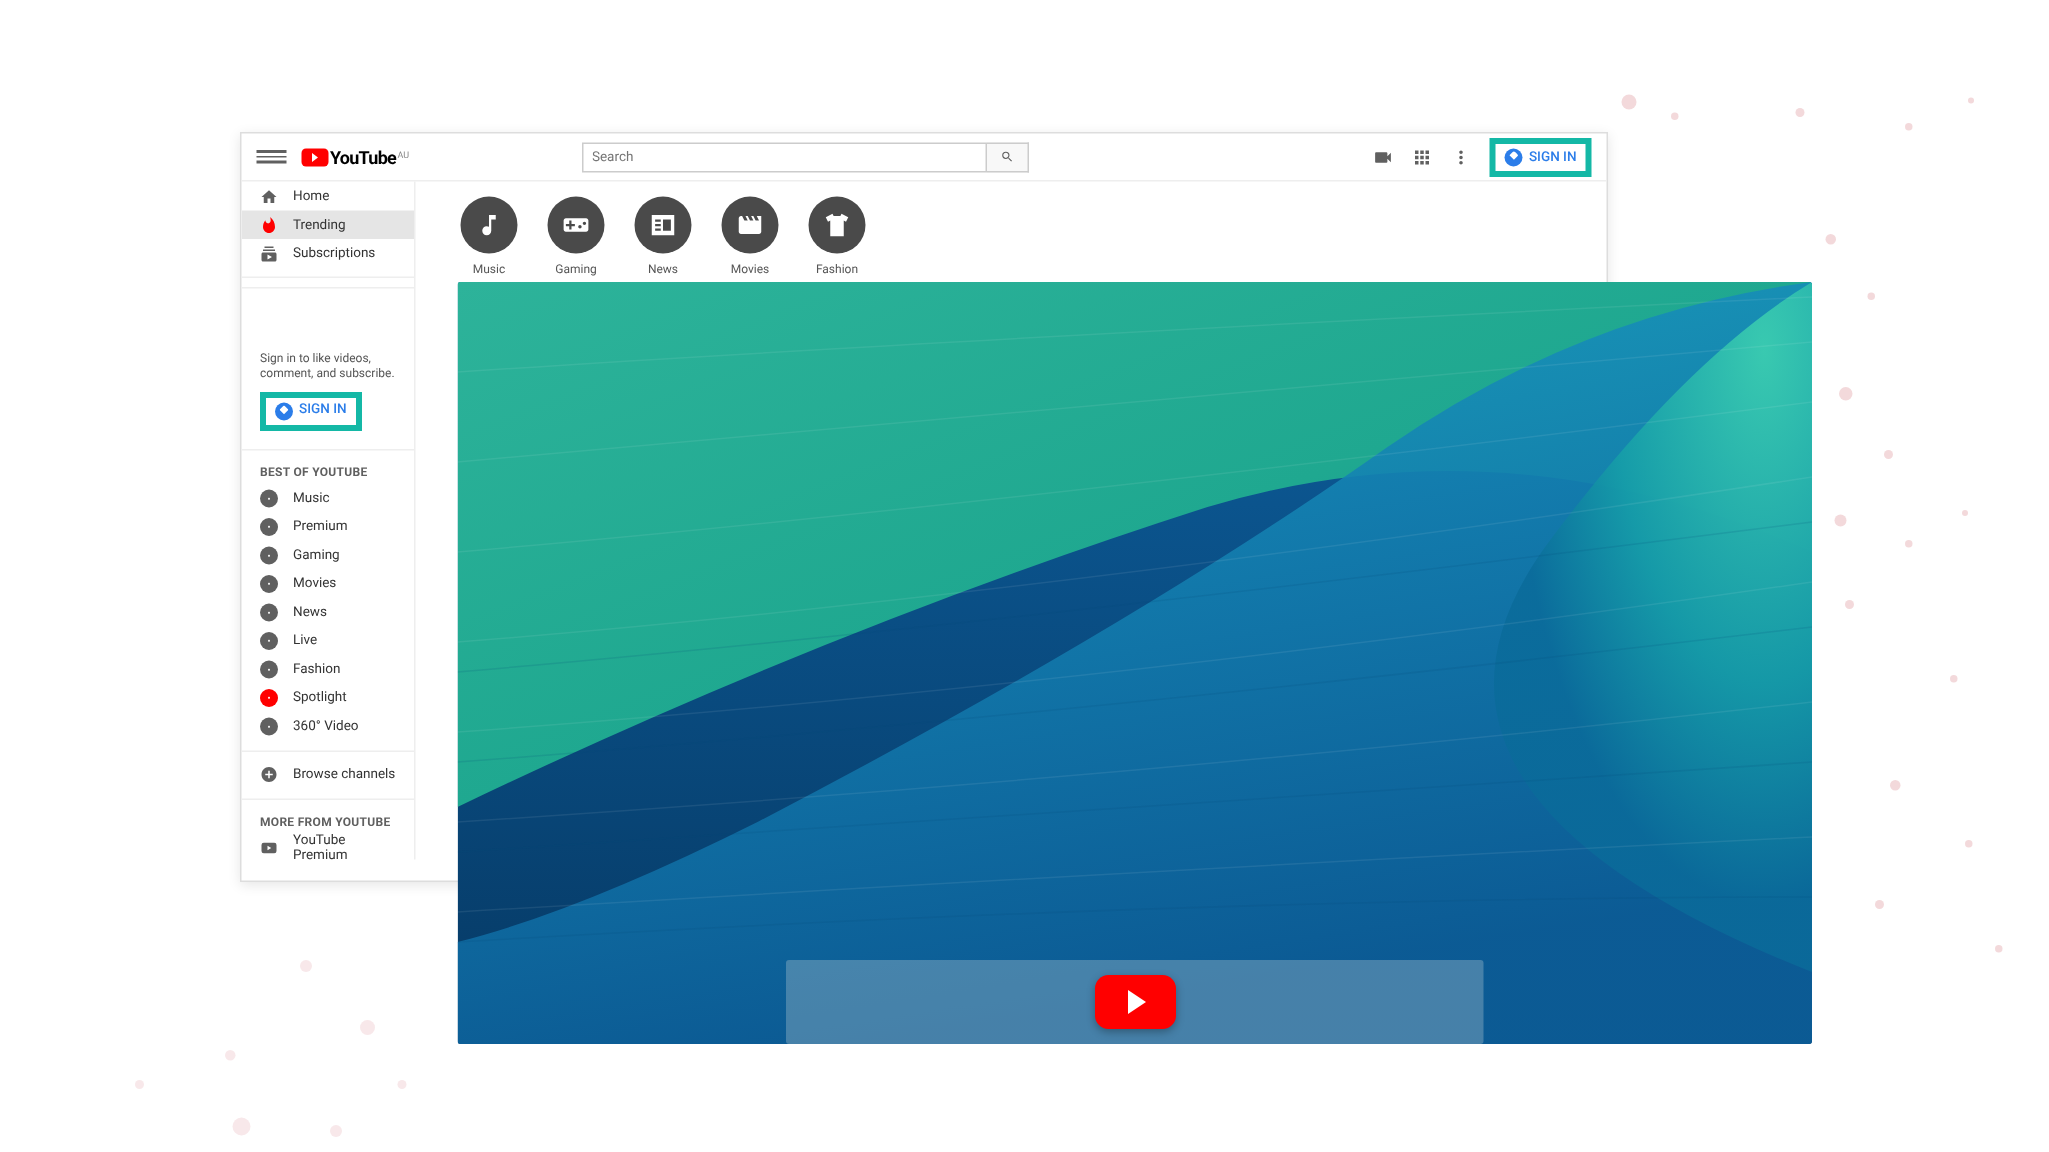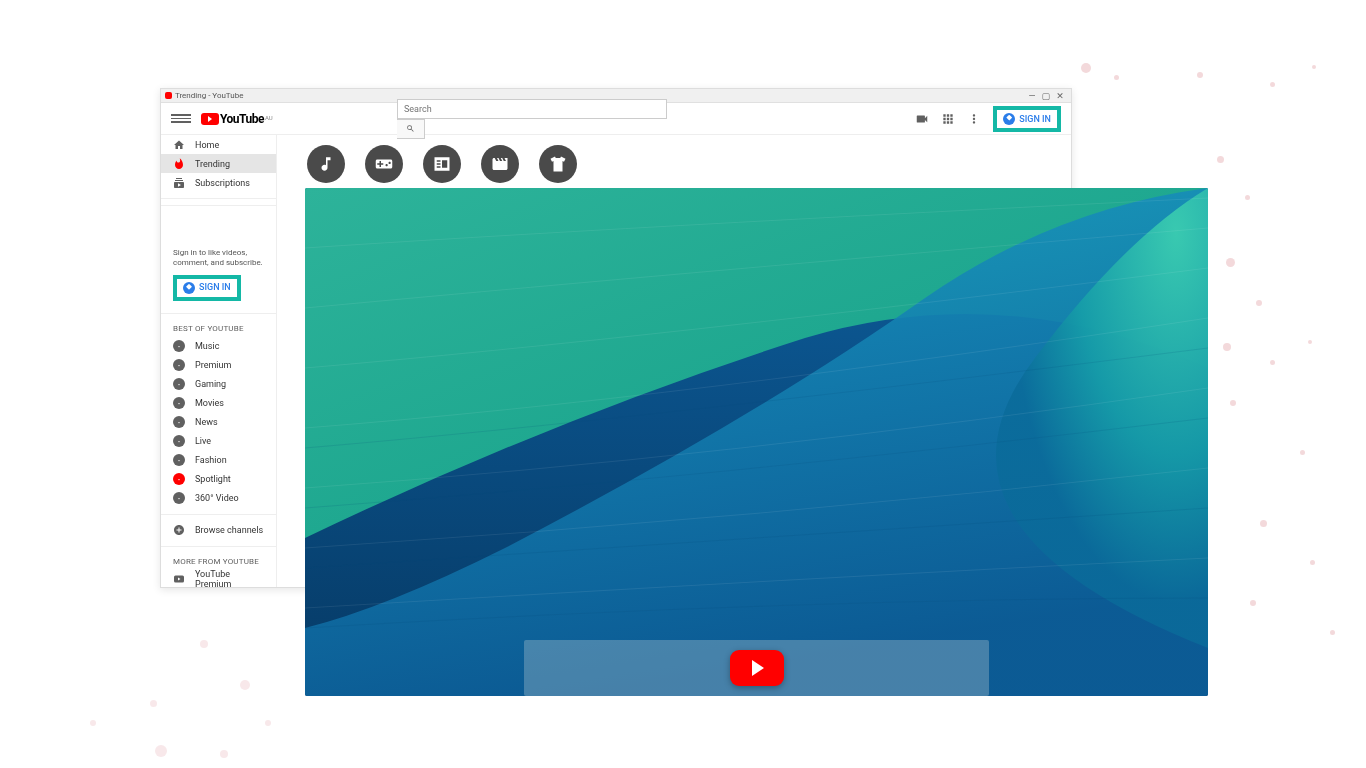--- a/index.html
+++ b/index.html
@@ -19,21 +19,21 @@
 
   
   .header { height: 32px; display: flex; align-items: center; padding: 0 10px; border-bottom: 1px solid #eee; }
   .menu-btn { width: 20px; height: 20px; display: flex; flex-direction: column; justify-content: center; gap: 2px; cursor: pointer; margin-right: 10px; }
   .menu-btn span { height: 1.5px; background: #606060; }
   .logo { display: flex; align-items: center; gap: 1px; cursor: pointer; }
   .logo-icon { width: 18px; height: 12px; background: #ff0000; border-radius: 3px; position: relative; }
   .logo-icon::after { content: ''; position: absolute; left: 7px; top: 3px; border-left: 4px solid #fff; border-top: 3px solid transparent; border-bottom: 3px solid transparent; }
   .logo-text { font-weight: bold; font-size: 12px; letter-spacing: -0.5px; }
   .logo-sup { font-size: 6px; color: #888; align-self: flex-start; margin-top: 2px; }
-  .search-wrap { margin-left: auto; margin-right: auto; display: flex; flex-direction: column; }
+  .search-wrap { margin-left: auto; margin-right: auto; display: flex; }
   .search-input { width: 270px; height: 20px; border: 1px solid #ccc; font-size: 9px; padding: 0 6px; outline: none; }
   .search-btn { width: 28px; height: 20px; border: 1px solid #ccc; border-left: none; background: #f8f8f8; cursor: pointer; display: flex; align-items: center; justify-content: center; }
   .search-btn svg { width: 9px; height: 9px; }
   .hdr-right { display: flex; align-items: center; gap: 12px; margin-left: auto; }
   .hdr-icon { width: 14px; height: 14px; cursor: pointer; display: flex; align-items: center; justify-content: center; color: #606060; }
   .signin-btn { display: flex; align-items: center; gap: 4px; border: 4px solid #14b8a6; color: #2b7de9; font-size: 9px; font-weight: 500; padding: 3px 6px; cursor: pointer; }
   .signin-btn .avatar { width: 12px; height: 12px; background: #2b7de9; border-radius: 50%; position: relative; }
   .signin-btn .avatar::after { content: ''; position: absolute; left: 3px; top: 2px; width: 6px; height: 6px; background: #fff; border-radius: 50%; clip-path: polygon(50% 0, 100% 50%, 50% 100%, 0 50%); }
 
   
@@ -43,21 +43,21 @@
   .sidebar::-webkit-scrollbar-thumb { background: #ccc; }
   .sb-item { display: flex; align-items: center; gap: 10px; padding: 4px 12px; font-size: 9px; color: #333; cursor: pointer; height: 19px; }
   .sb-item.active { background: #e5e5e5; }
   .sb-item.active .sb-icon { color: #ff0000; }
   .sb-icon { width: 12px; height: 12px; display: flex; align-items: center; justify-content: center; color: #606060; flex-shrink: 0; }
   .sb-icon.dark { width: 12px; height: 12px; background: #606060; border-radius: 50%; color: #fff; font-size: 6px; }
   .sb-icon.red { background: #ff0000; color: #fff; border-radius: 50%; width: 12px; height: 12px; font-size: 6px; }
   .sb-divider { height: 1px; background: #eee; margin: 6px 0; }
   .sb-signin-block { padding: 6px 12px; font-size: 8px; color: #555; line-height: 1.3; margin-top: 36px; }
   .sb-signin-block .signin-btn { margin-top: 6px; display: inline-flex; }
-  .sb-heading { padding: 4px 12px; font-size: 8px; font-weight: 400; color: #606060; letter-spacing: 0.2px; }
+  .sb-heading { padding: 4px 12px; font-size: 8px; font-weight: 700; color: #606060; letter-spacing: 0.2px; }
 
   
   .main { flex: 1; padding: 10px 30px; overflow-y: auto; position: relative; }
   .main::-webkit-scrollbar { width: 8px; }
   .main::-webkit-scrollbar-thumb { background: #ccc; }
   .categories { display: flex; gap: 20px; }
   .cat { display: flex; flex-direction: column; align-items: center; gap: 6px; cursor: pointer; }
   .cat-circle { width: 38px; height: 38px; background: #4a4a4a; border-radius: 50%; display: flex; align-items: center; justify-content: center; color: #fff; }
   .cat-circle svg { width: 18px; height: 18px; fill: #fff; }
   .cat-label { font-size: 8px; color: #555; }
@@ -96,27 +96,20 @@
 <div class="dot" style="left:200px;top:640px;width:8px;height:8px;opacity:0.3;"></div>
 <div class="dot" style="left:240px;top:680px;width:10px;height:10px;opacity:0.3;"></div>
 <div class="dot" style="left:150px;top:700px;width:7px;height:7px;opacity:0.3;"></div>
 <div class="dot" style="left:265px;top:720px;width:6px;height:6px;opacity:0.3;"></div>
 <div class="dot" style="left:155px;top:745px;width:12px;height:12px;opacity:0.3;"></div>
 <div class="dot" style="left:220px;top:750px;width:8px;height:8px;opacity:0.3;"></div>
 <div class="dot" style="left:90px;top:720px;width:6px;height:6px;opacity:0.3;"></div>
 
 <div class="window">
 
-  <div class="titlebar">
-    <div class="fav"></div>
-    <div class="title">Trending - YouTube</div>
-    <div class="ctrl">—</div>
-    <div class="ctrl">▢</div>
-    <div class="ctrl">✕</div>
-  </div>
 
   <div class="header">
     <div class="menu-btn">
       <span></span>
         <span></span>
         <span></span>
     </div>
     <div class="logo">
       <div class="logo-icon"></div>
       <span class="logo-text">YouTube</span>

